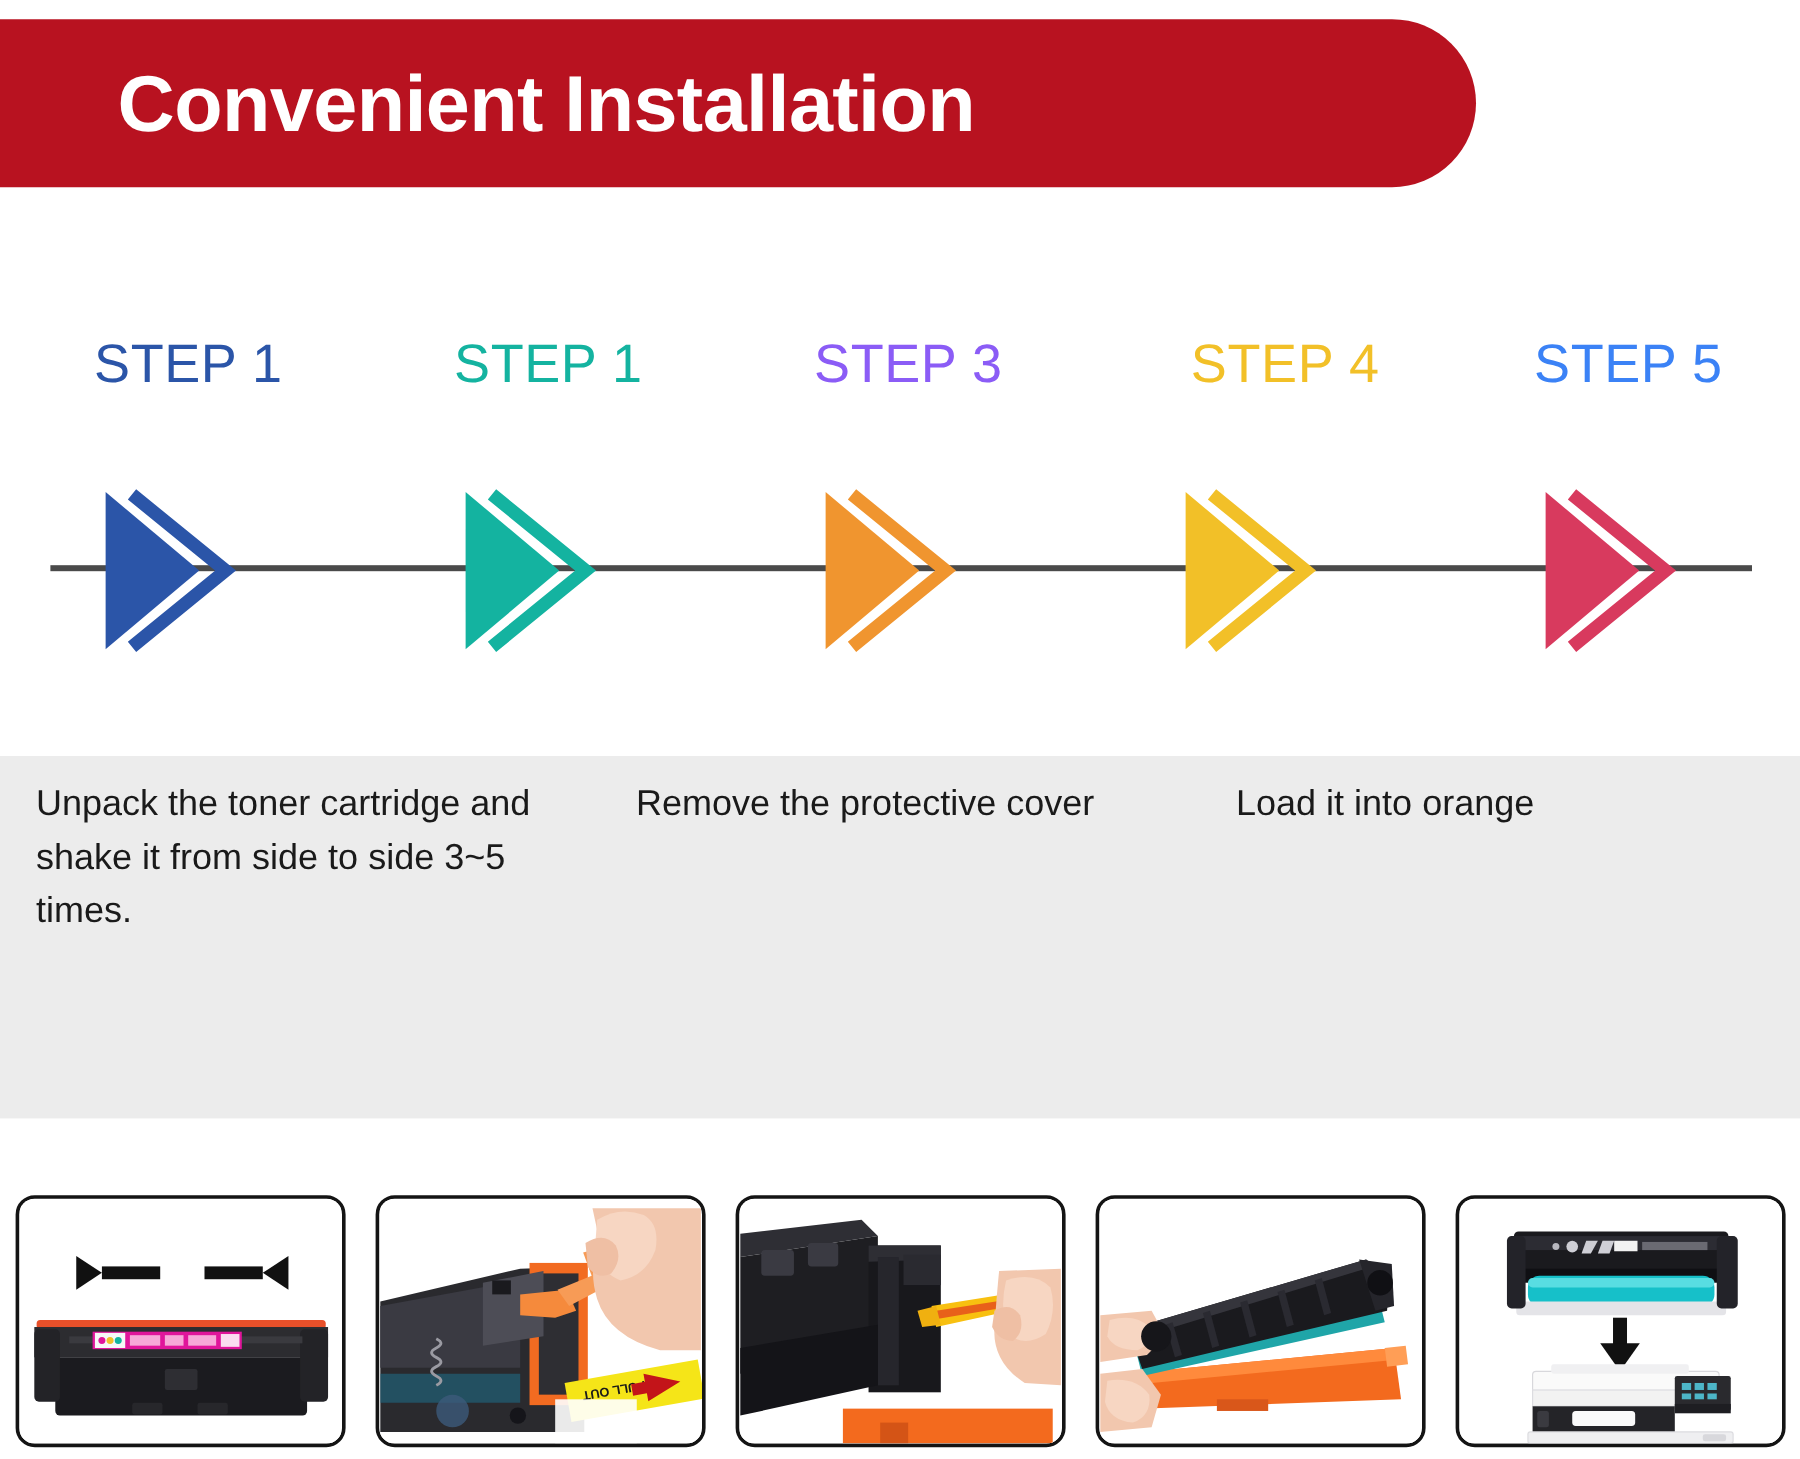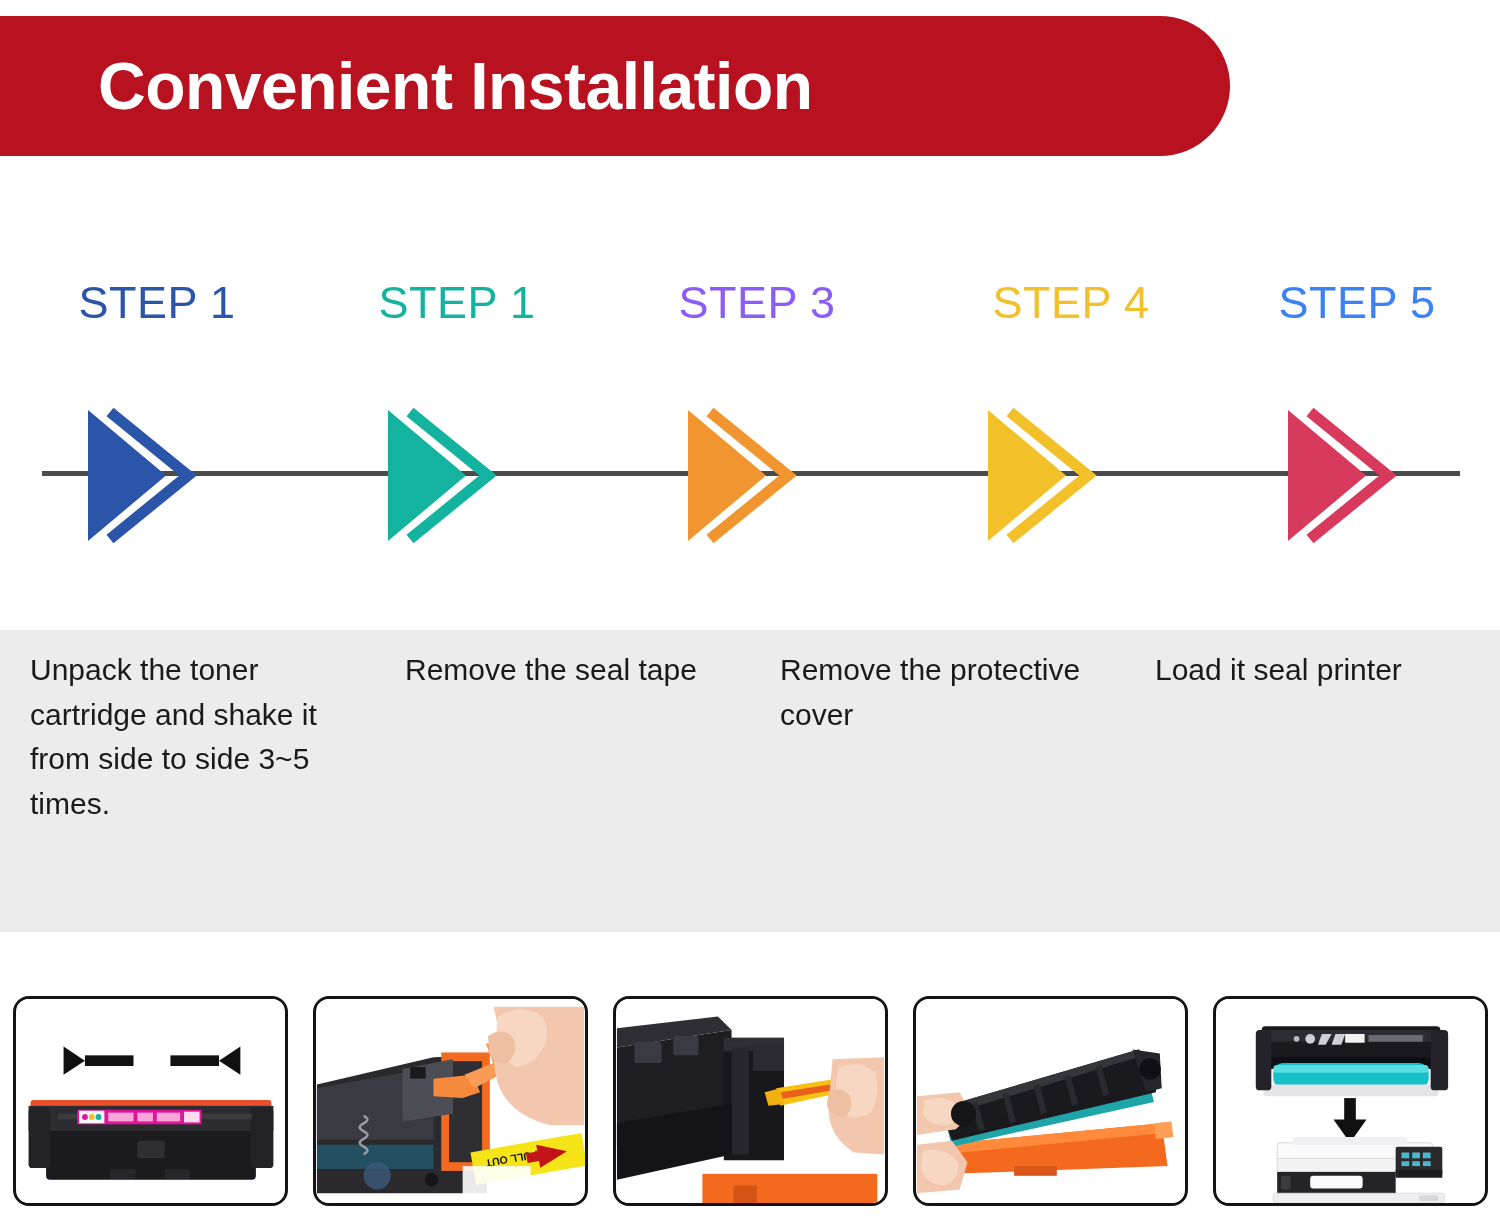--- a/index.html
+++ b/index.html
@@ -205,27 +205,24 @@
         </svg>
       </div>
     </div>
   </div>
 
   <div class="desc-band" id="descband" style="background: rgb(236, 236, 236);">
     <div class="desc-cell">
       <div class="desc-text">Unpack the toner cartridge and shake it from side to side 3~5 times.</div>
     </div>
     <div class="desc-cell">
-      <div class="desc-text">Remove the seal tape</div>
+      <div class="desc-text">Remove the protective cover</div>
     </div>
     <div class="desc-cell">
-      <div class="desc-text">Remove the protective cover</div>
-    </div>
-    <div class="desc-cell">
-      <div class="desc-text">Load it seal printer</div>
+      <div class="desc-text">Load it into orange</div>
     </div>
   </div>
 
   <div class="photos-row">
 
     <div class="photo-cell">
       <div class="photo-frame">
         <svg viewBox="0 0 275 210">
           <rect x="0" y="0" width="275" height="210" fill="#ffffff"></rect>
 

